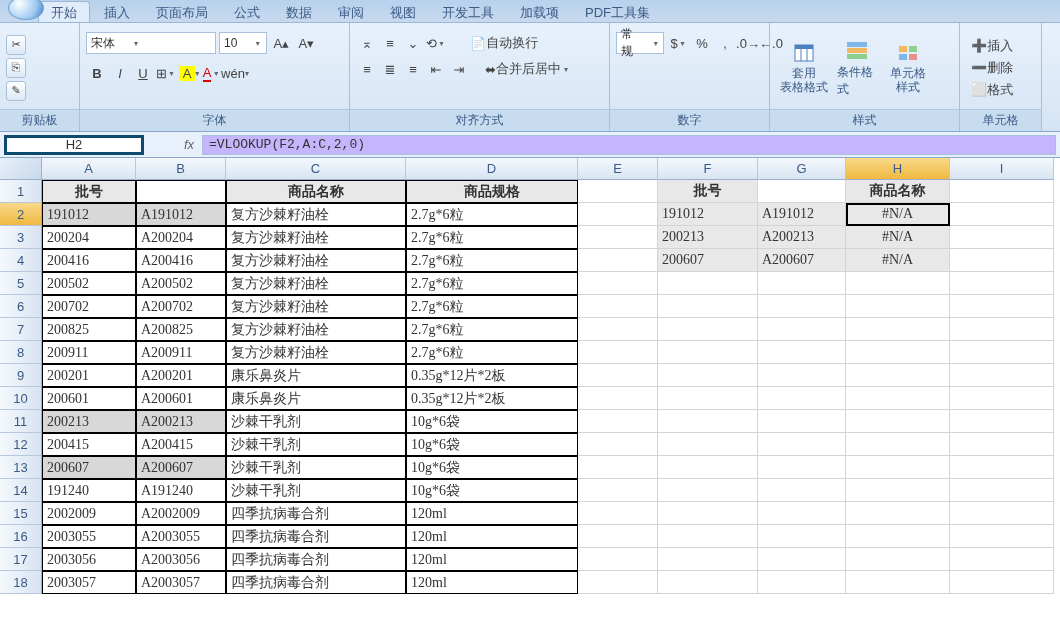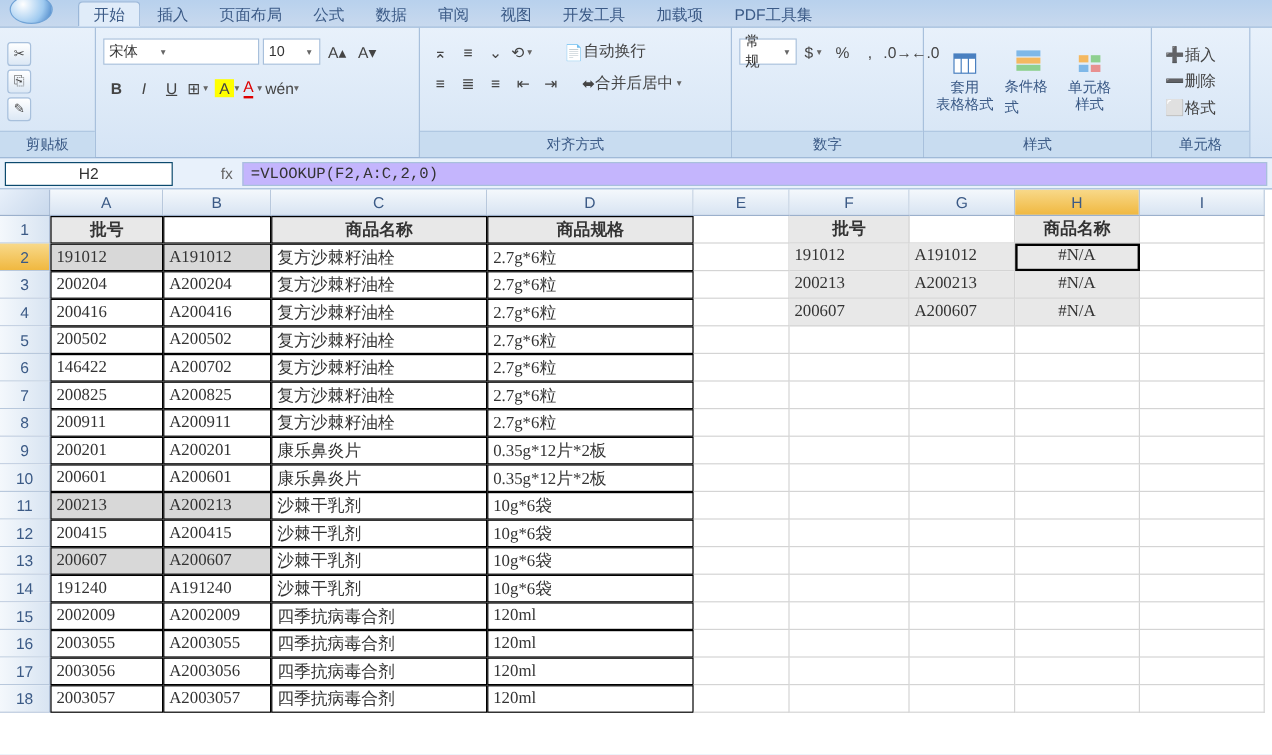--- a/index.html
+++ b/index.html
@@ -1,40 +1,40 @@
 <!DOCTYPE html>
 <html><head>
 <meta charset="utf-8">
 <style>
 * { box-sizing: border-box; margin: 0; padding: 0; font-family: "Microsoft YaHei", "SimSun", Arial, sans-serif; }
 body { background: #c8d9ee; width: 1060px; height: 629px; overflow: hidden; font-size: 12px; color: #333; }
 
-.tabstrip { height: 22px; display: flex; align-items: flex-end; padding-left: 65px; gap: 2px; background: linear-gradient(#b8d1ed, #c8d9ee); position: relative; }
+.tabstrip { height: 22px; display: flex; align-items: flex-end; padding-left: 38px; gap: 2px; background: linear-gradient(#b8d1ed, #c8d9ee); position: relative; }
 .app-btn { position: absolute; left: 8px; top: -4px; width: 36px; height: 24px; border-radius: 50%; background: radial-gradient(circle at 30% 30%, #fff, #9fcaf0 60%, #3a78c0); border: 1px solid #6fa2d6; }
 .tab { padding: 2px 12px 0; font-size: 13px; color: #3b5a86; cursor: pointer; border-top-left-radius: 4px; border-top-right-radius: 4px; }
 .tab.active { background: #e0ecf9; border: 1px solid #9bb7d8; border-bottom: none; }
 
 .ribbon { height: 110px; background: linear-gradient(#e8f1fb, #d5e4f5); border-top: 1px solid #9bb7d8; border-bottom: 1px solid #8aa8cd; display: flex; }
 .group { border-right: 1px solid #a8c0dc; display: flex; flex-direction: column; justify-content: space-between; padding: 3px 6px 0; }
 .glabel { text-align: center; font-size: 12px; color: #3b5a86; background: #c8dcf0; margin: 0 -6px; padding: 2px 0; border-top: 1px solid #b0c8e2; }
 .gbody { flex: 1; display: flex; align-items: center; gap: 4px; }
 .bigbtn { width: 42px; height: 70px; display: flex; flex-direction: column; align-items: center; justify-content: center; gap: 2px; border: 1px solid transparent; border-radius: 3px; cursor: pointer; font-size: 12px; color: #3b5a86; }
 .icon24 { width: 24px; height: 24px; display: inline-block; }
 .smallcol { display: flex; flex-direction: column; gap: 3px; }
 .smallbtn { width: 20px; height: 20px; border: 1px solid #a8c0dc; background: linear-gradient(#fff,#dce8f5); border-radius: 3px; cursor: pointer; display:flex;align-items:center;justify-content:center;font-size:11px;color:#444; }
 .fontrow { display:flex; gap:3px; align-items:center; margin-bottom:4px; }
 .fontsel { height:22px; border:1px solid #a8c0dc; background:#fff; font-size:12px; padding:0 4px; display:flex;align-items:center;gap:16px;cursor:pointer;}
 .fontsel.small{width:48px}
 .btnrow { display:flex; gap:1px; }
 .tbtn { width:22px;height:22px;border:1px solid transparent;display:flex;align-items:center;justify-content:center;cursor:pointer;font-size:13px;color:#444;border-radius:3px;}
 .dd { width:10px;font-size:8px;color:#666;display:inline-block;text-align:center;}
 
 .fbar { height: 26px; background: #e8f1fb; border-bottom: 1px solid #8aa8cd; display:flex; align-items:center; padding: 0 4px; gap:2px;}
-.namebox { width:140px; height:20px; background:#fff; border:1px solid #0c4a6e; display:flex;align-items:center;justify-content:center;font-size:13px;}
-.fx { width:22px; text-align:center; font-size:13px; color:#666;}
+.namebox { width:140px; height:20px; background:#fff; border:3px solid #0c4a6e; display:flex;align-items:center;justify-content:center;font-size:13px;}
+.fx { width:22px; text-align:center; font-style:italic; font-size:13px; color:#666;}
 .finput { flex:1; height:20px; background:#c4b5fd; border:1px solid #a8c0dc; padding:0 6px; font-size:13px; font-family: "Courier New", monospace; display:flex;align-items:center;}
 
 .sheet { background:#fff; height: 471px; overflow:hidden; position:relative;}
 .grid { display:grid; grid-template-columns: 42px 94px 90px 180px 172px 80px 100px 88px 104px 104px; }
 .hcell { background: linear-gradient(#f4f8fc,#d8e4f2); border-right:1px solid #b8c8dc; border-bottom:1px solid #9bb0cc; height:22px; display:flex;align-items:center;justify-content:center;font-size:13px;color:#3b5a86;cursor:pointer;}
 .rcell { background: linear-gradient(90deg,#f4f8fc,#d8e4f2); border-right:1px solid #9bb0cc; border-bottom:1px solid #b8c8dc; height:23px; display:flex;align-items:center;justify-content:center;font-size:13px;color:#3b5a86;cursor:pointer;}
 .hcell.sel,.rcell.sel { background: linear-gradient(#f8d98a,#f0b840); }
 .cell { border-right:1px solid #d4d4d4; border-bottom:1px solid #d4d4d4; height:23px; padding:0 4px; display:flex;align-items:center;font-size:14px;font-family:"SimSun",serif; overflow:hidden; white-space:nowrap;}
 .cell.hdr { background:#e8e8e8; font-weight:700; justify-content:center;}
 .cell.hdr2 { background:#e8e8e8; }
@@ -95,20 +95,21 @@
             <span style="background:#ff0;padding:0 4px">A</span>
             <span class="dd">▾</span>
           </div>
         <div class="tbtn">
             <span style="color:#d00;border-bottom:2px solid #d00">A</span>
             <span class="dd">▾</span>
           </div>
         <div class="tbtn">wén<span class="dd">▾</span></div>
       </div>
     </div>
+    <div class="glabel">字体</div>
   </div>
 
   <div class="group" style="width:260px">
     <div class="gbody" style="flex-direction:column;align-items:flex-start;gap:4px;padding-top:6px">
       <div class="btnrow">
         <div class="tbtn">⌅</div>
         <div class="tbtn">≡</div>
         <div class="tbtn">⌄</div>
         <div class="tbtn">⟲<span class="dd">▾</span></div>
         <div style="width:14px"></div>
@@ -253,21 +254,21 @@
       <div class="cell border-b">200502</div>
       <div class="cell border-b">A200502</div>
       <div class="cell border-b">复方沙棘籽油栓</div>
       <div class="cell border-b">2.7g*6粒</div>
       <div class="cell"></div>
       <div class="cell"></div>
       <div class="cell"></div>
       <div class="cell"></div>
       <div class="cell"></div>
       <div class="rcell">6</div>
-      <div class="cell border-b">146422</div>
+      <div class="cell border-b">200702</div>
       <div class="cell border-b">A200702</div>
       <div class="cell border-b">复方沙棘籽油栓</div>
       <div class="cell border-b">2.7g*6粒</div>
       <div class="cell"></div>
       <div class="cell"></div>
       <div class="cell"></div>
       <div class="cell"></div>
       <div class="cell"></div>
       <div class="rcell">7</div>
       <div class="cell border-b">200825</div>

